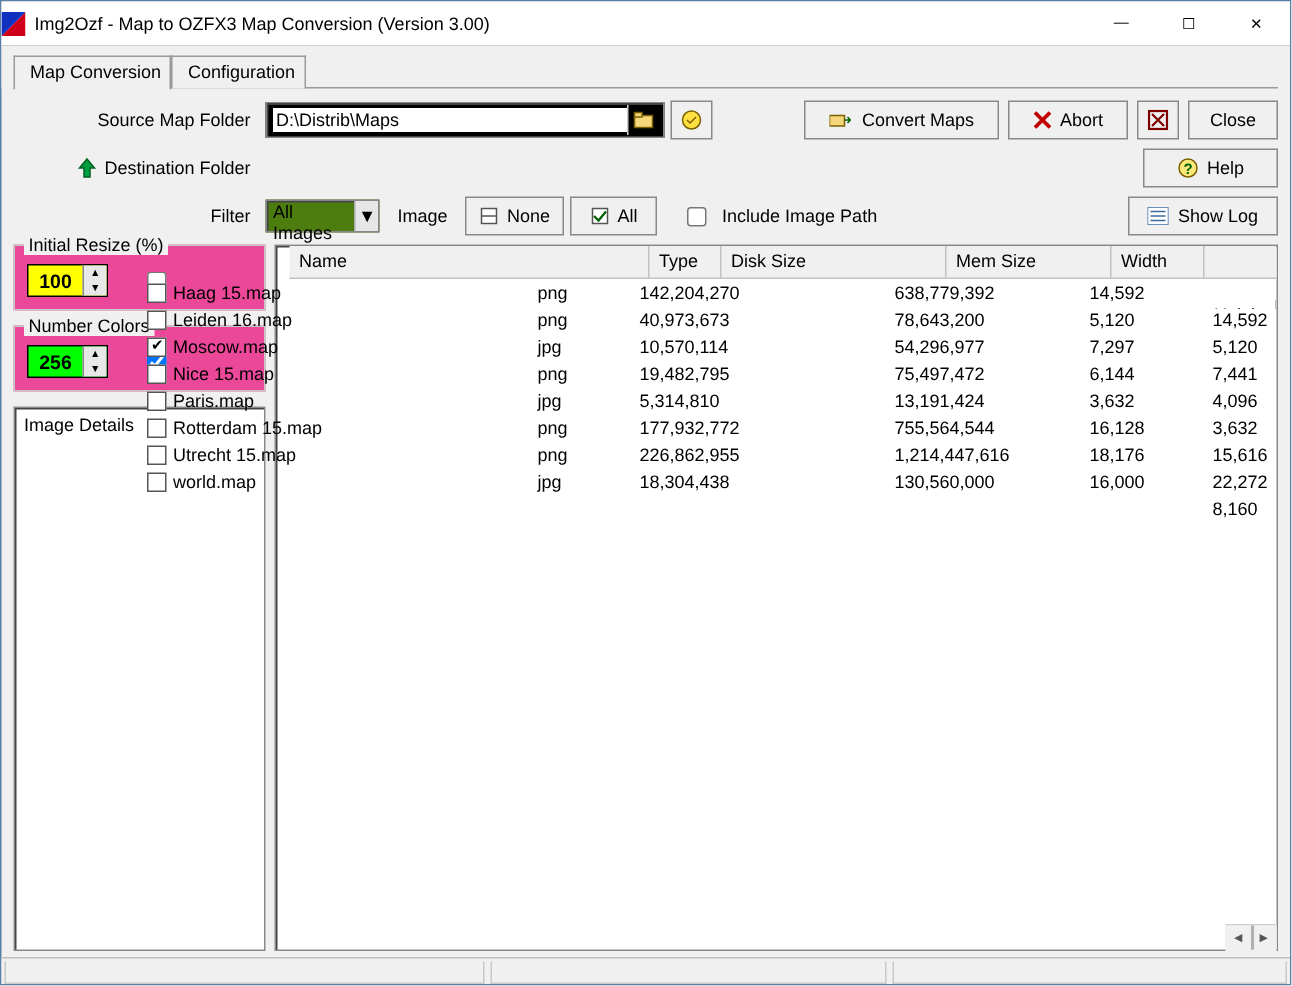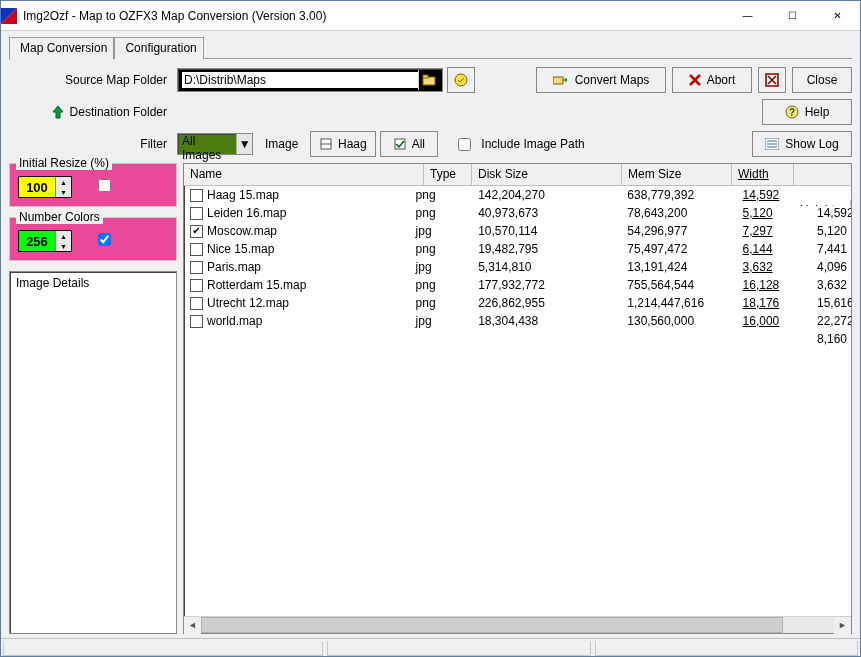--- a/index.html
+++ b/index.html
@@ -179,21 +179,21 @@
     background: #ec4899;
   }
   .group-title {
     position: absolute;
     top: -8px; left: 6px;
     background: #f0f0f0;
     padding: 0 3px;
     font-size: 12px;
   }
   .spinner-row {
-    display: flex; align-items: flex-start; gap: 22px;
+    display: flex; align-items: center; gap: 22px;
     margin-top: 4px;
   }
   .spinner {
     width: 54px; height: 22px;
     border: 1px solid #000;
     display: flex; align-items: center;
     font-size: 13px;
     font-weight: bold;
   }
   .spinner .val {
@@ -219,39 +219,40 @@
   }
 
   .grid-wrap {
     flex: 1;
     border: 1px solid #888;
     box-shadow: inset 1px 1px 0 #444;
     background: #fff;
     display: flex; flex-direction: column;
     min-width: 0;
     min-height: 0;
+    align-items: flex-end;
   }
   .grid-header {
     display: flex;
     background: #f0f0f0;
     border-bottom: 1px solid #c0c0c0;
     height: 22px;
   }
   .gh {
     border-right: 1px solid #c0c0c0;
     padding: 3px 6px;
     font-size: 12px;
     white-space: nowrap;
     overflow: hidden;
   }
   .col-name   { width: 240px; }
   .col-type   { width: 48px;  }
   .col-disk   { width: 150px; }
   .col-mem    { width: 110px; }
-  .col-width  { width: 62px; text-decoration: underline;  }
+  .col-width  { width: 62px;  }
   .col-height { flex: 1; min-width: 40px; margin-top: 36px; }
 
   .grid-body {
     flex: 1;
     overflow: hidden;
     position: relative;
   }
   .grow {
     display: flex;
     height: 18px;
@@ -404,21 +405,21 @@
           <span class="caret">▼</span>
         </div>
         <span style="margin:0 8px">Image</span>
         <button class="btn" style="width:66px">
           <span>
               <svg width="12" height="12">
                 <rect x="1" y="1" width="10" height="10" fill="#fff" stroke="#555"></rect>
                 <line x1="1" y1="6" x2="11" y2="6" stroke="#555"></line>
               </svg>
             </span>
-          <span>Haag</span>
+          <span>None</span>
         </button>
         <button class="btn" style="width:58px">
           <span>
               <svg width="12" height="12">
                 <rect x="1" y="1" width="10" height="10" fill="#fff" stroke="#555"></rect>
                 <path d="M2 6 l3 3 l5 -6" stroke="#006000" fill="none" stroke-width="1.5"></path>
               </svg>
             </span>
           <span>All</span>
         </button>
@@ -549,21 +550,21 @@
               </div>
               <div class="gc col-type">png</div>
               <div class="gc col-disk">177,932,772</div>
               <div class="gc col-mem">755,564,544</div>
               <div class="gc col-width">16,128</div>
               <div class="gc col-height">15,616</div>
             </div>
             <div class="grow">
               <div class="gc col-name">
                 <span class="chk"></span>
-                <span>Utrecht 12.map</span>
+                <span>Utrecht 15.map</span>
               </div>
               <div class="gc col-type">png</div>
               <div class="gc col-disk">226,862,955</div>
               <div class="gc col-mem">1,214,447,616</div>
               <div class="gc col-width">18,176</div>
               <div class="gc col-height">22,272</div>
             </div>
             <div class="grow">
               <div class="gc col-name">
                 <span class="chk"></span>

